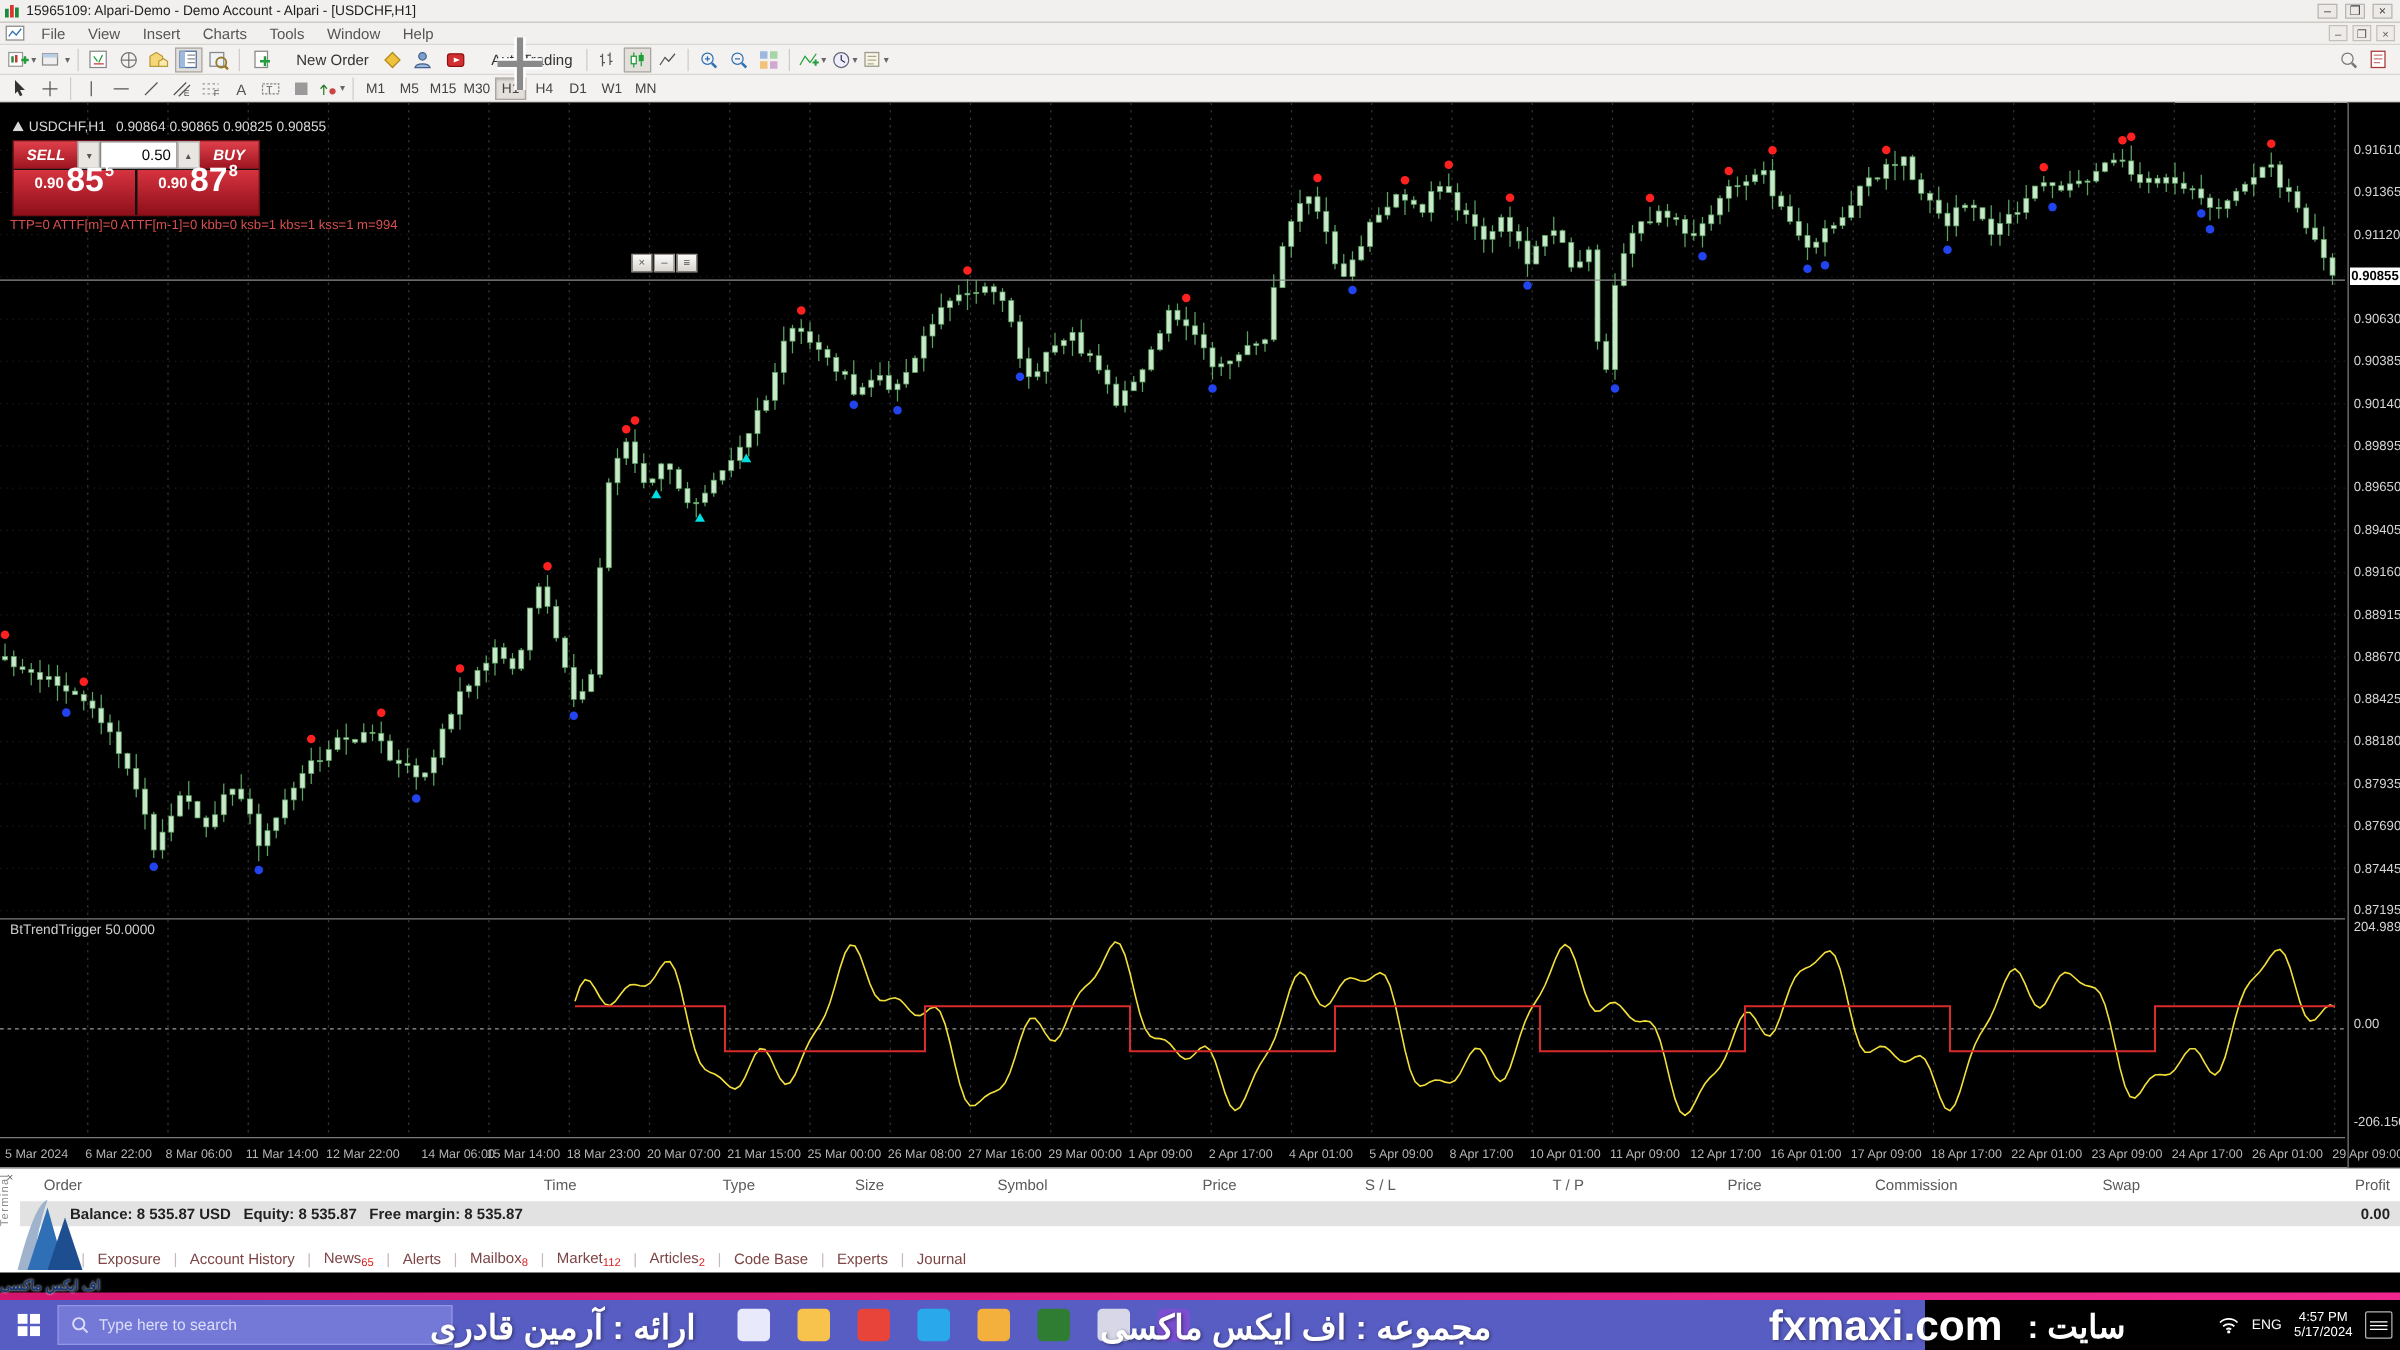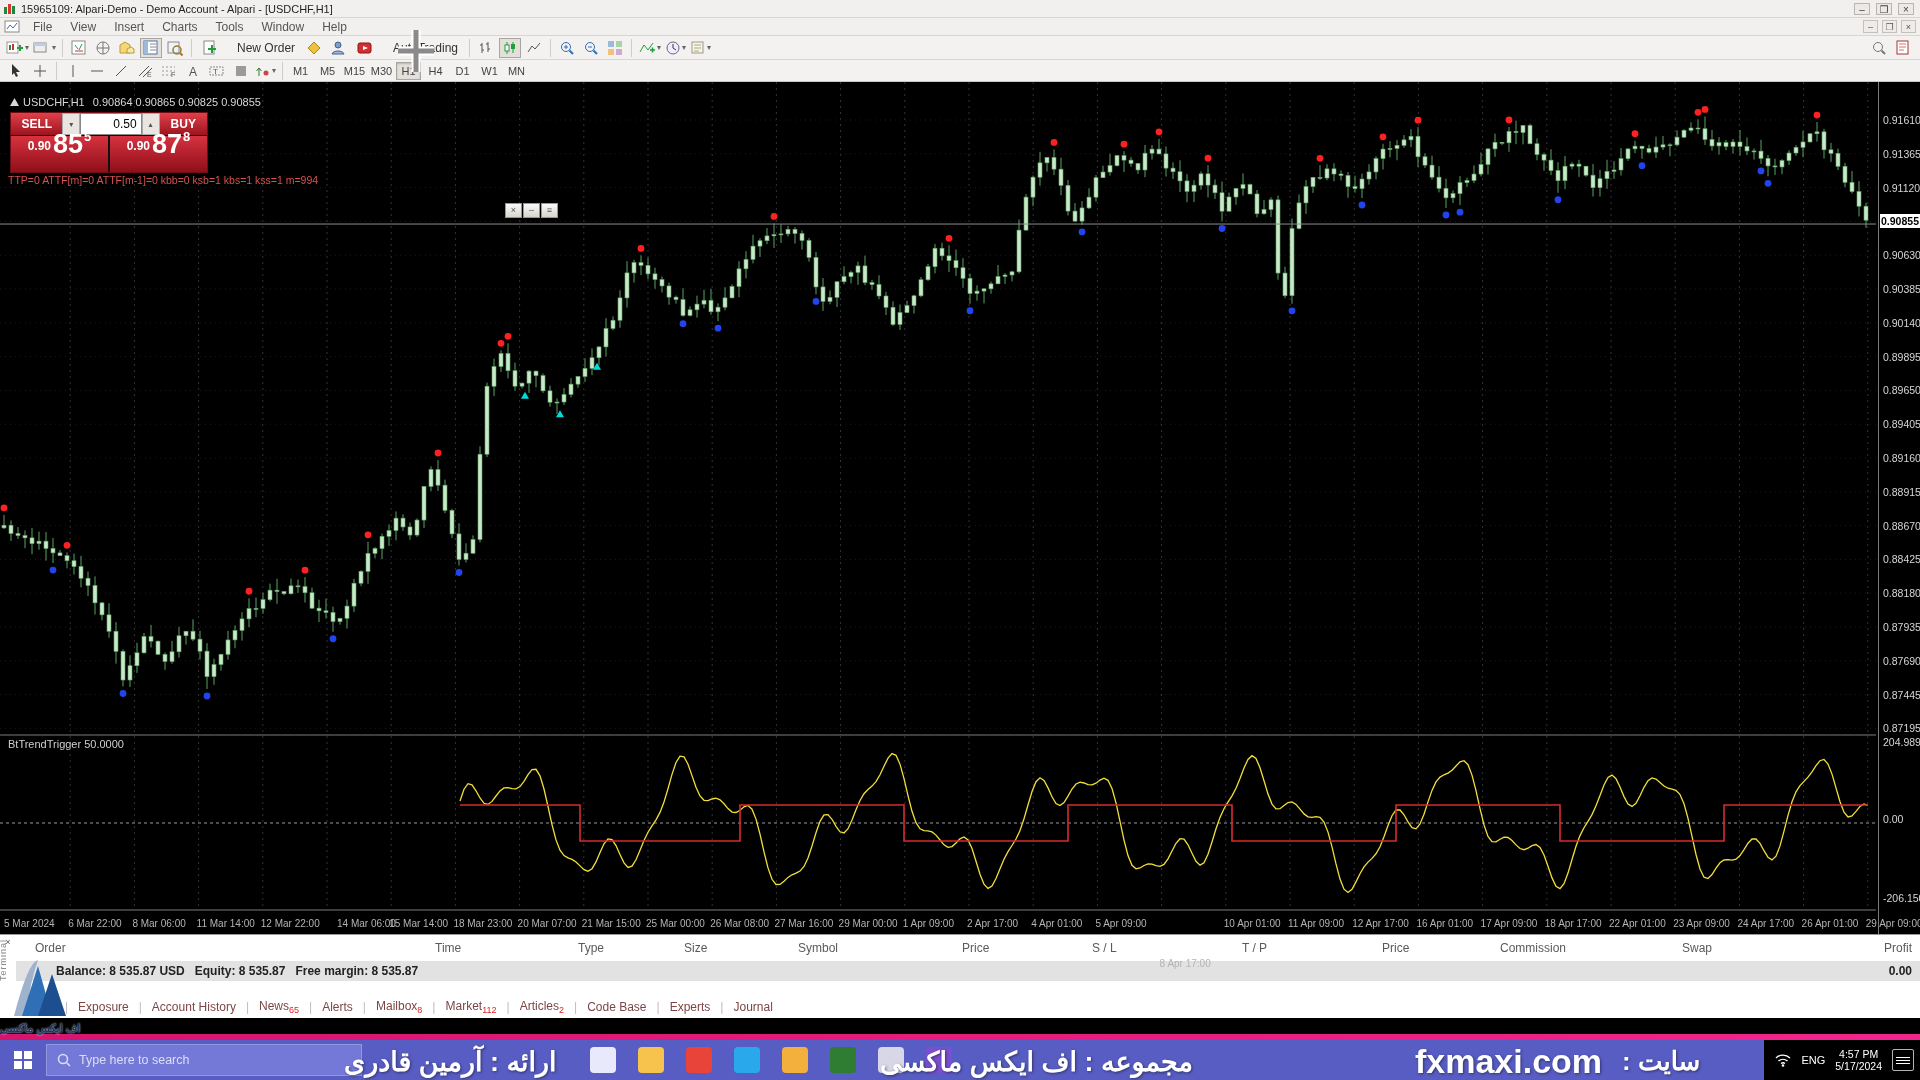--- a/index.html
+++ b/index.html
@@ -34,21 +34,21 @@
   .price-axis { position:absolute; left:1878px; top:0; width:42px; height:852px; border-left:1px solid #7c7c7c; background:#000; z-index:4;padding-left:36px; }
   .pa-label { position:absolute; left:4px; color:#d6d6d6; font-size:10.5px; transform:translateY(-50%); }
   .pa-bid { position:absolute; left:1px; width:40px; background:#fff; color:#000; font-size:10.5px; font-weight:bold; text-align:center; transform:translateY(-50%); padding:1px 0; z-index:6; }
   .ta-label { position:absolute; color:#b4b4b4; font-size:10px; top:836px; white-space:nowrap; z-index:4; }
   .ind-label { position:absolute; left:8px; top:656px; color:#cfcfcf; font-size:11px; z-index:5; }
   .comment-line { position:absolute; left:8px; top:92px; color:#d85050; font-size:10.5px; z-index:5; }
 
   
   .ock { position:absolute; left:10px; top:30px; width:198px; z-index:6; border:1px solid #6e0d14; background:#111; }
   .ock-row1 { display:flex; height:22px; }
-  .ock-btn { background:linear-gradient(#e0404a,#9c1420); color:#fff; font-size:12px; font-weight:bold; display:flex; align-items:center; justify-content:center; }
+  .ock-btn { background:linear-gradient(#e0404a,#9c1420); color:#fff; font-size:12px; font-weight:bold; display:flex; align-items:center; justify-content:center;font-style:italic; }
   .ock-sell { width:52px; } .ock-buy { width:48px; }
   .ock-spin { width:18px; background:#e9e6e2; color:#555; font-size:8px; display:flex; align-items:center; justify-content:center; border:1px solid #aaa; }
   .ock-lot { width:62px; background:#fff; color:#000; font-size:12px; text-align:right; padding:0 4px; line-height:20px; border:1px solid #888; }
   .ock-row2 { display:flex; height:36px; margin-top:1px; }
   .ock-price { flex:1; background:linear-gradient(#d6333f,#8e0f1a); color:#fff; display:flex; align-items:flex-end; justify-content:center; padding-bottom:16px; }
   .ock-price + .ock-price { margin-left:2px; }
   .ock-small { font-size:12px; font-weight:bold; margin:0 2px 3px 0; }
   .ock-big { font-size:27px; font-weight:bold; line-height:24px; }
   .ock-sup { font-size:13px; font-weight:bold; margin:0 0 12px 1px; }
 
@@ -78,21 +78,21 @@
   .sb-bars { position:absolute; left:1668px; top:5px; display:flex; align-items:flex-end; gap:1px; }
   .sb-bars i { width:3px; background:#2e7d32; display:block; }
 
   .pinkstrip { position:absolute; left:0; top:1034px; width:1920px; height:6px; background:linear-gradient(90deg,#d4156e,#f0268e); z-index:20; }
 
   
   .fx-logo { position:absolute; left:8px; top:952px; z-index:30; }
   .fx-caption { position:absolute; left:0px; top:1022px; z-index:31; font-size:11px; font-weight:bold; color:#16356e; text-shadow:0 0 2px #fff; white-space:nowrap; }
 
   
-  .taskbar { position:absolute; left:0; top:1040px; width:1764px; height:40px; background:#585dc4; z-index:40; display:flex; align-items:center; }
+  .taskbar { position:absolute; left:0; top:1040px; width:1540px; height:40px; background:#585dc4; z-index:40; display:flex; align-items:center; }
   .start { width:46px; height:40px; display:flex; align-items:center; justify-content:center; }
   .searchbox { width:316px; height:32px; background:#7479d8; border:1px solid #9396e0; display:flex; align-items:center; gap:8px; padding:0 10px; color:#dcdef7; font-size:12.5px; }
   .tb-apps { display:flex; margin-left:228px; gap:22px; }
   .tb-app { width:26px; height:26px; border-radius:4px; }
   .overlay-text { position:absolute; color:#fff; font-weight:bold; text-shadow:1px 1px 3px rgba(0,0,0,.45); white-space:nowrap; z-index:45; }
   .ov-provider { left:344px; top:1046px; font-size:27px; }
   .ov-collection { left:880px; top:1046px; font-size:27px; }
   .ov-site { left:1415px; top:1042px; font-size:34px; font-weight:bold; }
   .ov-sitelabel { left:1622px; top:1046px; font-size:26px; }
   .tray { position:absolute; right:0; top:1040px; height:40px; display:flex; align-items:center; gap:10px; padding-right:6px; color:#fff; z-index:44; }
@@ -1084,21 +1084,21 @@
         <span class="ta-label" style="left: 517.6px;">20 Mar 07:00</span>
         <span class="ta-label" style="left: 581.8px;">21 Mar 15:00</span>
         <span class="ta-label" style="left: 646px;">25 Mar 00:00</span>
         <span class="ta-label" style="left: 710.2px;">26 Mar 08:00</span>
         <span class="ta-label" style="left: 774.4px;">27 Mar 16:00</span>
         <span class="ta-label" style="left: 838.6px;">29 Mar 00:00</span>
         <span class="ta-label" style="left: 902.8px;">1 Apr 09:00</span>
         <span class="ta-label" style="left: 967px;">2 Apr 17:00</span>
         <span class="ta-label" style="left: 1031.2px;">4 Apr 01:00</span>
         <span class="ta-label" style="left: 1095.4px;">5 Apr 09:00</span>
-        <span class="ta-label" style="left: 1159.6px; margin-top: 40px;">8 Apr 17:00</span>
+        <span class="ta-label" style="left: 1159.6px;">8 Apr 17:00</span>
         <span class="ta-label" style="left: 1223.8px;">10 Apr 01:00</span>
         <span class="ta-label" style="left: 1288px;">11 Apr 09:00</span>
         <span class="ta-label" style="left: 1352.2px;">12 Apr 17:00</span>
         <span class="ta-label" style="left: 1416.4px;">16 Apr 01:00</span>
         <span class="ta-label" style="left: 1480.6px;">17 Apr 09:00</span>
         <span class="ta-label" style="left: 1544.8px;">18 Apr 17:00</span>
         <span class="ta-label" style="left: 1609px;">22 Apr 01:00</span>
         <span class="ta-label" style="left: 1673.2px;">23 Apr 09:00</span>
         <span class="ta-label" style="left: 1737.4px;">24 Apr 17:00</span>
         <span class="ta-label" style="left: 1801.6px;">26 Apr 01:00</span>

